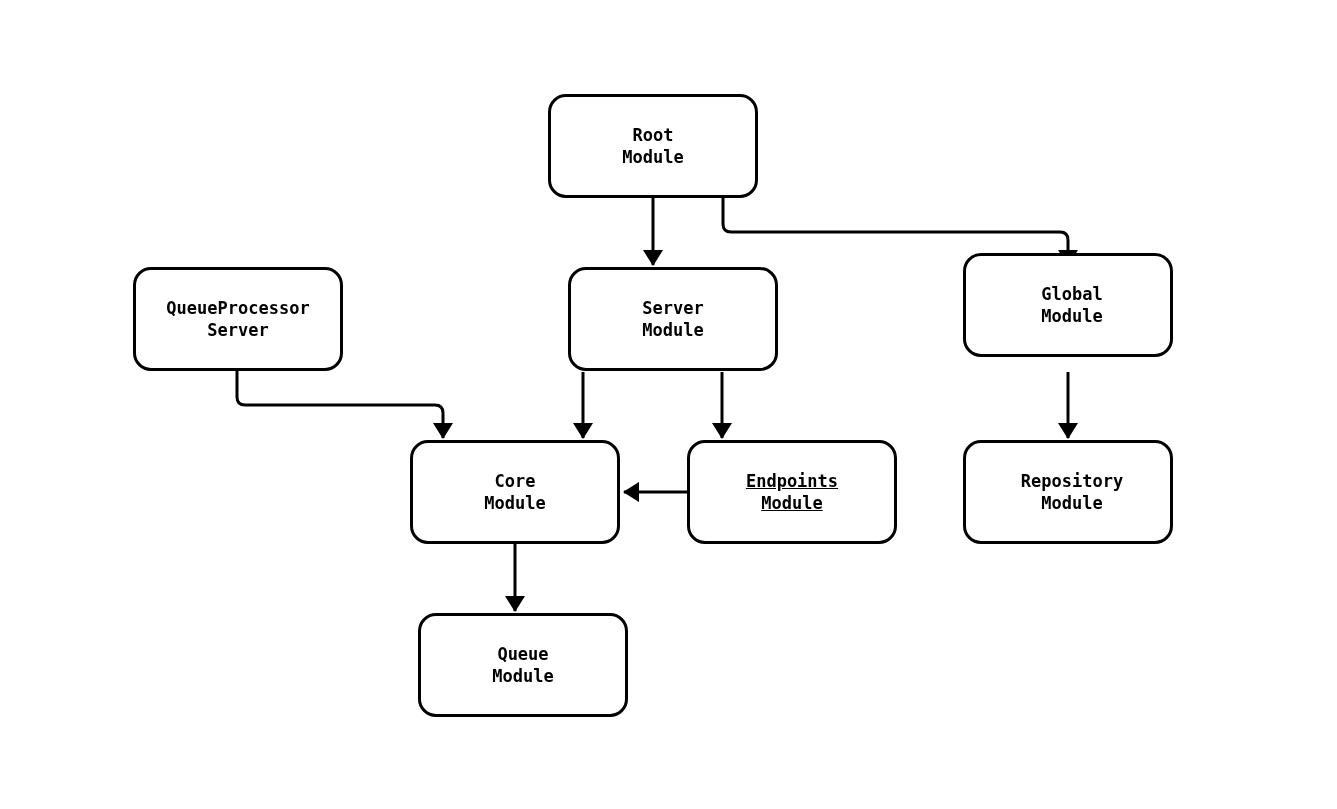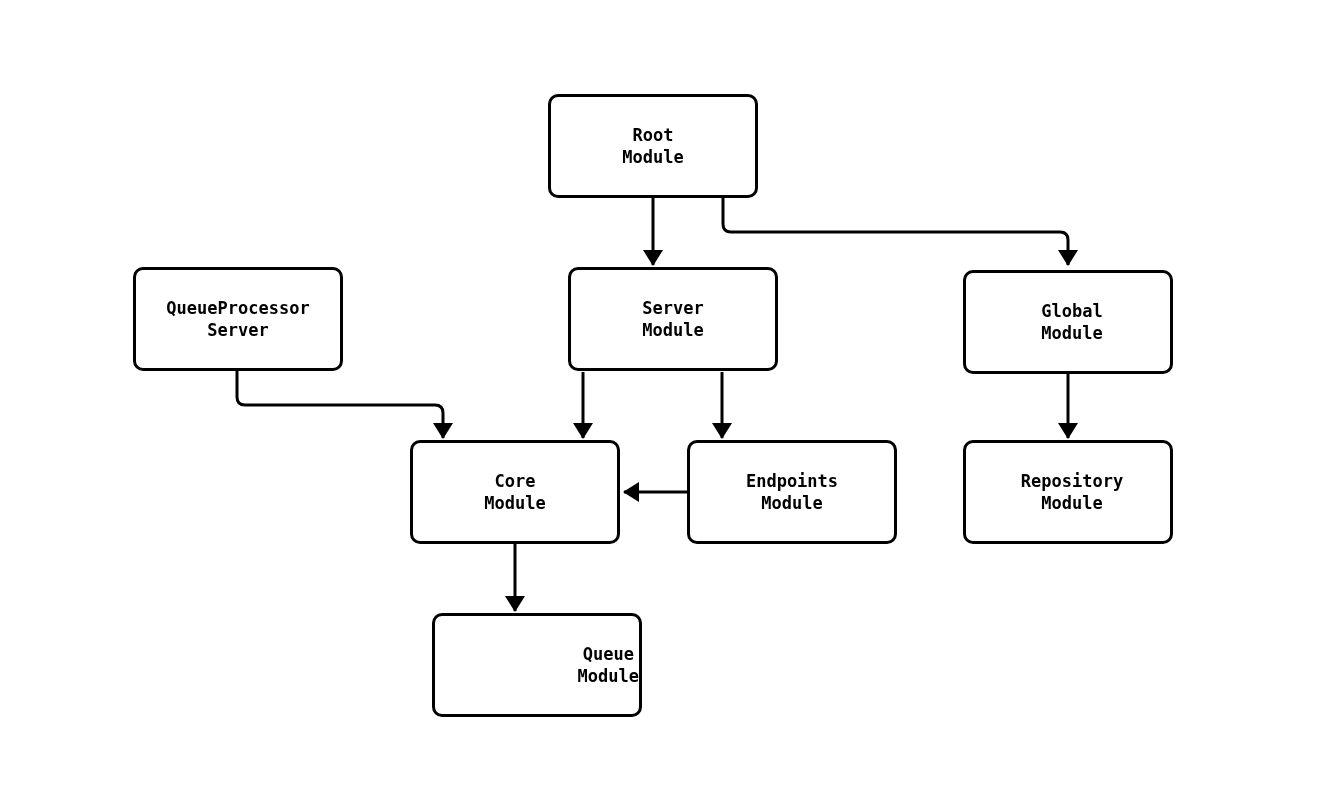--- a/index.html
+++ b/index.html
@@ -26,42 +26,42 @@
     fill: none;
     stroke: #000000;
     stroke-width: 3;
   }
   .node {
     position: absolute;
     width: 210px;
     height: 104px;
     background: #ffffff;
     border: 3px solid #000000;
-    border-radius: 10px;
+    border-radius: 18px;
     box-sizing: border-box;
     display: flex;
     align-items: center;
     justify-content: center;
     text-align: center;
   }
   .node .label {
     white-space: pre-line;
     font-size: 17px;
     font-weight: bold;
     line-height: 22px;
     color: #000000;
   }
   .node-root          { left: 548px;  top: 94px;  }
   .node-queueprocessor{ left: 133px;  top: 267px; }
   .node-server        { left: 568px;  top: 267px; }
-  .node-global        { left: 963px;  top: 270px; padding-left: 8px; }
+  .node-global        { left: 963px;  top: 253px; padding-left: 8px; }
   .node-core          { left: 410px;  top: 440px; }
-  .node-endpoints     { left: 687px;  top: 440px; }
+  .node-endpoints     { left: 687px;  top: 440px; text-decoration: underline; }
   .node-repository    { left: 963px;  top: 440px; padding-left: 8px; }
-  .node-queue         { left: 432px;  top: 613px; justify-content: flex-end; }
+  .node-queue         { left: 418px;  top: 613px; }
 </style>
 </head>
 <body>
 
 <div class="canvas">
 
   <svg class="edge-layer" viewBox="0 0 1337 809" xmlns="http://www.w3.org/2000/svg">
     <defs>
       <marker id="arrow" markerUnits="userSpaceOnUse" markerWidth="18" markerHeight="22" refX="16" refY="11" orient="auto">
         <path d="M1,1 L17,11 L1,21 Z" fill="#000000"></path>

